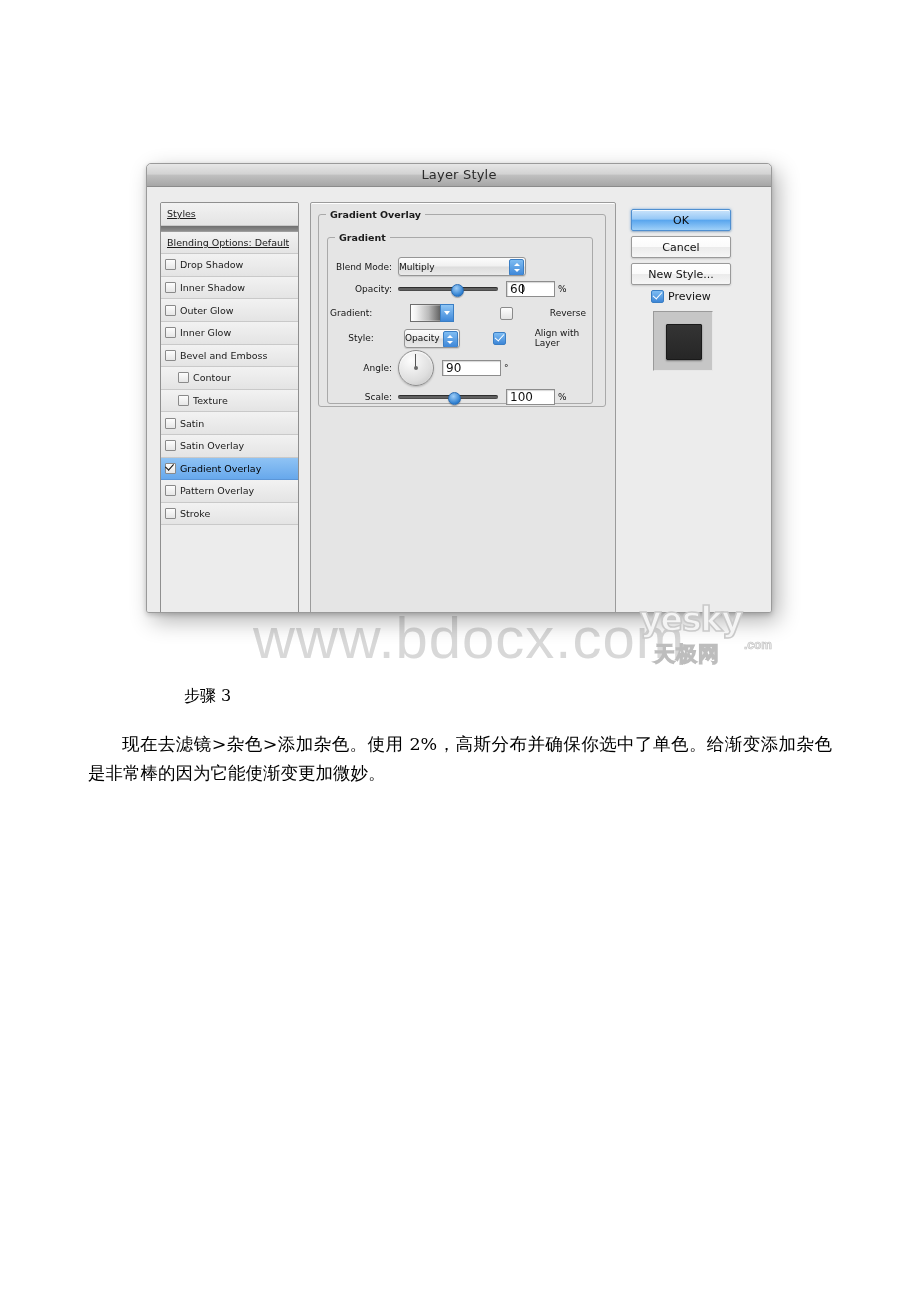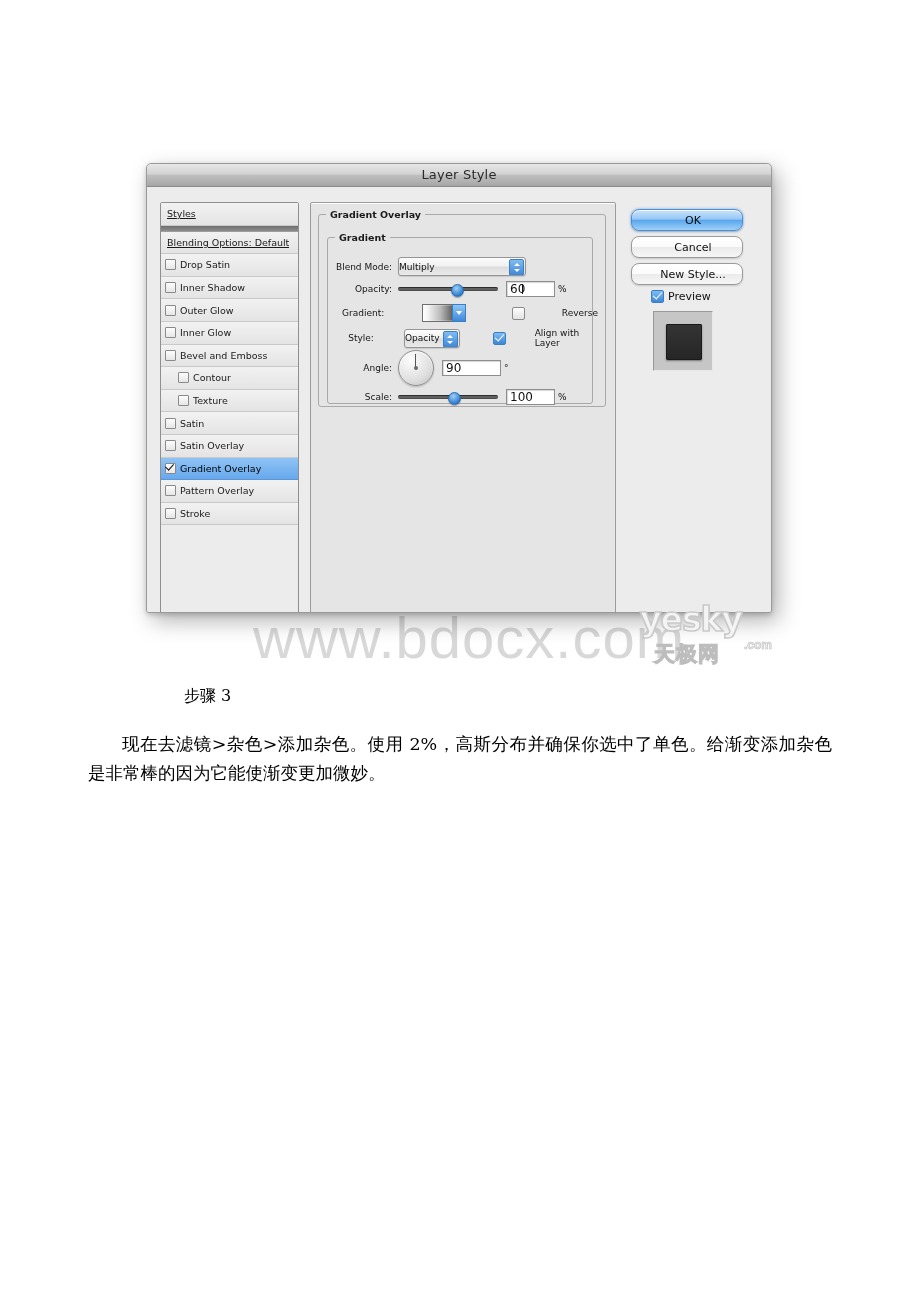--- a/index.html
+++ b/index.html
@@ -310,29 +310,28 @@
     left: 14.5px; top: 14.5px;
     width: 4px; height: 4px;
     border-radius: 50%;
     background: #6a6a6a;
   }
 
   
   .btn {
     position: absolute;
     width: 98px; height: 20px;
-    border-radius: 8px;
+    border-radius: 2px;
     border: 1px solid #9a9a9a;
     background: linear-gradient(to bottom,#ffffff 0%, #fbfbfb 48%, #ebebeb 52%, #f6f6f6 100%);
     display: flex; align-items: center; justify-content: center;
     font-size: 11px;
     color: #111;
     font-family: "DejaVu Sans", sans-serif;
     box-shadow: 0 1px 2px rgba(0,0,0,0.16), inset 0 1px 0 #fff;
-    padding-left: 12px;
   }
   .btn.primary {
     background: linear-gradient(to bottom,#cbe4fb 0%, #96c8f6 45%, #5aa6ee 52%, #9fd0f8 100%);
     border: 1px solid #4f8fd0;
     color: #0a0a0a;
     box-shadow: 0 0 3px rgba(80,150,220,0.75), 0 1px 2px rgba(0,0,0,0.2), inset 0 1px 0 rgba(255,255,255,.8);
   }
   #btn-ok { left: 484px; top: 22px; }
   #btn-cancel { left: 484px; top: 49px; }
   #btn-newstyle { left: 484px; top: 76px; }
@@ -400,21 +399,21 @@
       <div class="styles-list" id="styles-list">
           <div class="sl-row plain">
             <span class="sl-label">Styles</span>
           </div>
           <div class="sl-sep"></div>
           <div class="sl-row plain">
             <span class="sl-label">Blending Options: Default</span>
           </div>
           <div class="sl-row">
             <span class="cb"></span>
-            <span class="sl-label">Drop Satin</span>
+            <span class="sl-label">Drop Shadow</span>
           </div>
           <div class="sl-row">
             <span class="cb"></span>
             <span class="sl-label">Inner Shadow</span>
           </div>
           <div class="sl-row">
             <span class="cb"></span>
             <span class="sl-label">Outer Glow</span>
           </div>
           <div class="sl-row">
@@ -476,21 +475,21 @@
               <div class="slider" style="width:100px; margin-left:6px;">
                 <div class="track"></div>
                 <div class="thumb" id="opacity-thumb" style="left: 53.4px;"></div>
               </div>
               <div class="tfield caret" style="width:44px; margin-left:8px;">
                 <span>60</span>
               </div>
               <span class="unit">%</span>
             </div>
 
-            <div class="ctrl-row" style="left:14px; top:61px; width:256px;gap:32px;">
+            <div class="ctrl-row" style="left:2px; top:61px; width:256px;gap:32px;">
               <span class="lbl" style="width:62px;">Gradient:</span>
               <div class="grad-swatch" style="width:116px; margin-left:6px;">
                 <span class="sw-arrow"></span>
               </div>
               <div class="chk" style="margin-left:14px;"></div>
               <span style="margin-left:5px;">Reverse</span>
             </div>
 
             <div class="ctrl-row" style="left:2px; top:85px; width:256px;gap:24px;">
               <span class="lbl" style="width:62px;">Style:</span>

